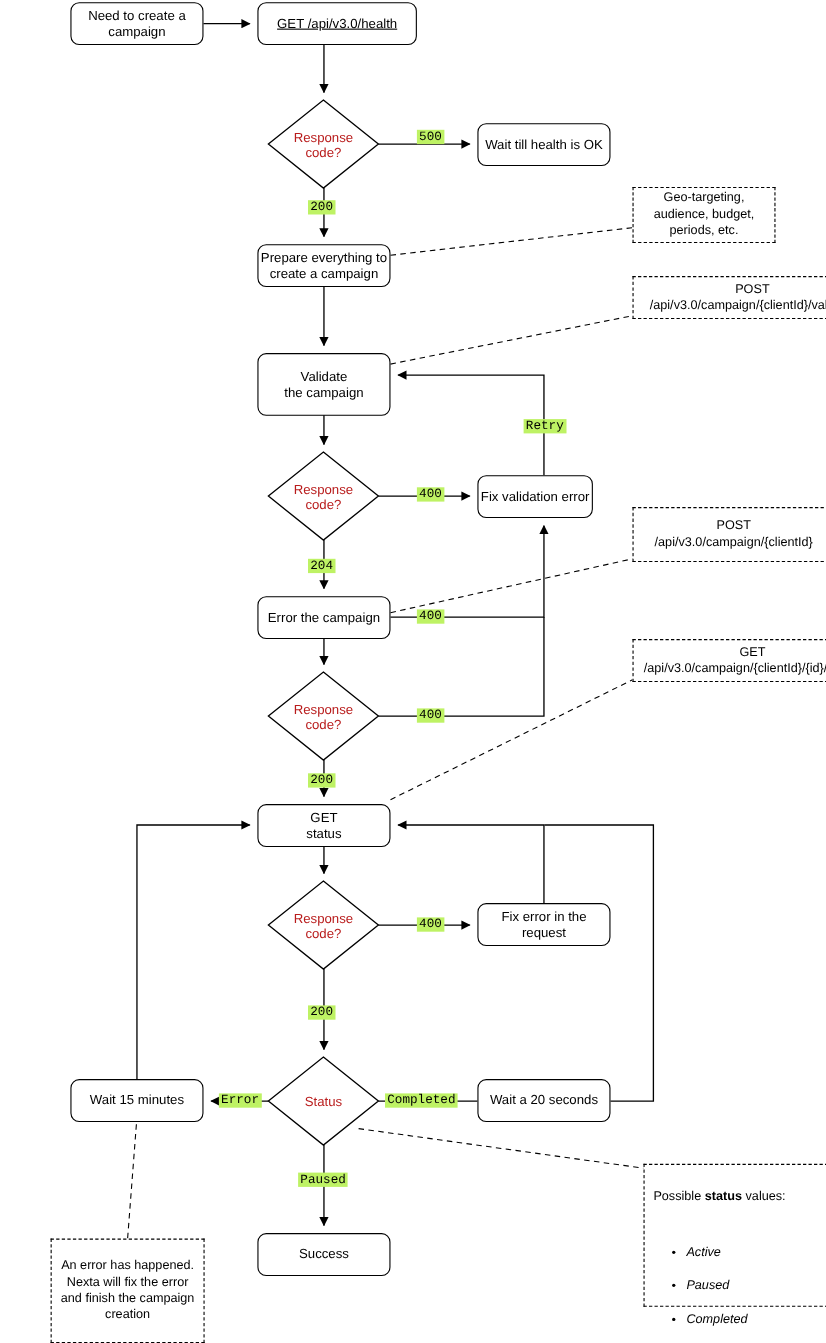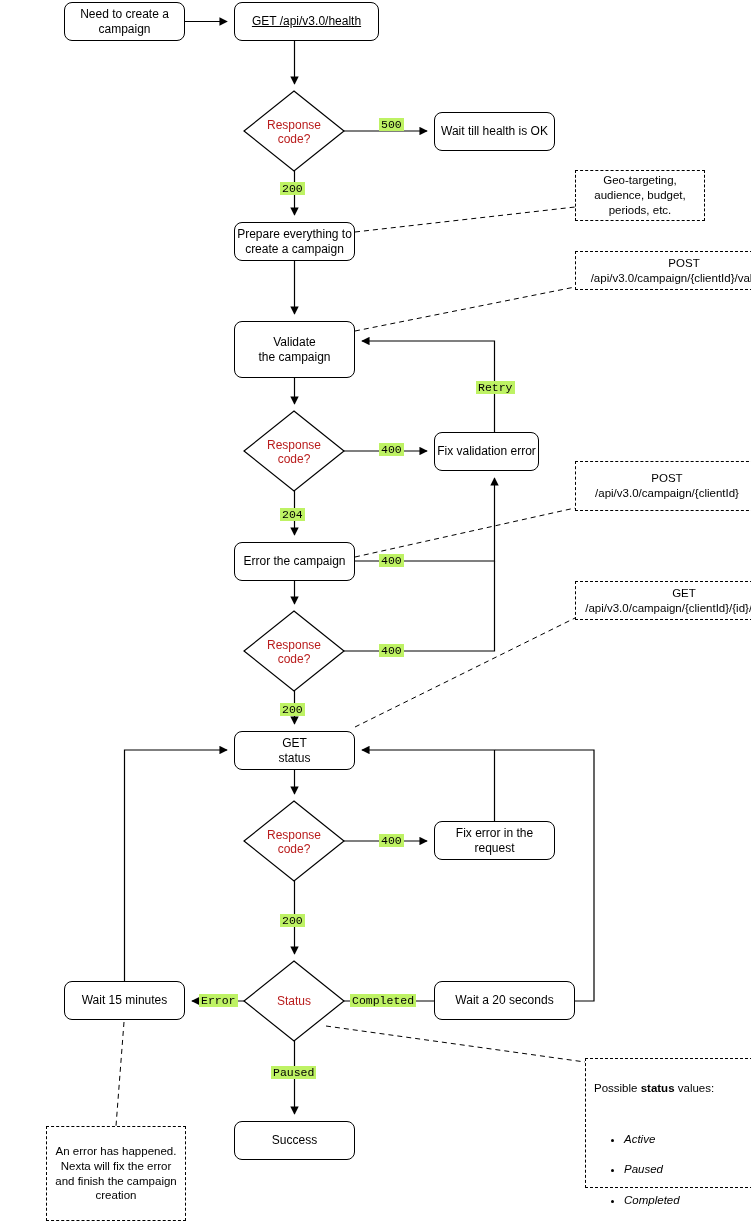--- a/index.html
+++ b/index.html
@@ -197,21 +197,21 @@
   <div class="diamond-label" style="left:200px; top:828px; width:100px;">Response
 code?</div>
 
   <div class="node" style="left:390px; top:821px; width:121px; height:39px;">Fix error in the
 request</div>
 
   <div class="diamond-label" style="left:200px; top:994px; width:100px;">Status</div>
 
   <div class="node" style="left:20px; top:981px; width:121px; height:39px;">Wait 15 minutes</div>
 
-  <div class="node" style="left:390px; top:981px; width:141px; height:39px;">Wait a 20 seconds</div>
+  <div class="node" style="left:390px; top:981px; width:121px; height:39px;">Wait a 20 seconds</div>
 
   <div class="node" style="left:190px; top:1121px; width:121px; height:39px;">Success</div>
 
   <div class="note" style="left:531px; top:170px; width:130px; height:51px;">Geo-targeting,
 audience, budget,
 periods, etc.</div>
 
   <div class="note" style="left:531px; top:251px; width:218px; height:39px;">POST
 /api/v3.0/campaign/{clientId}/validate</div>
 

